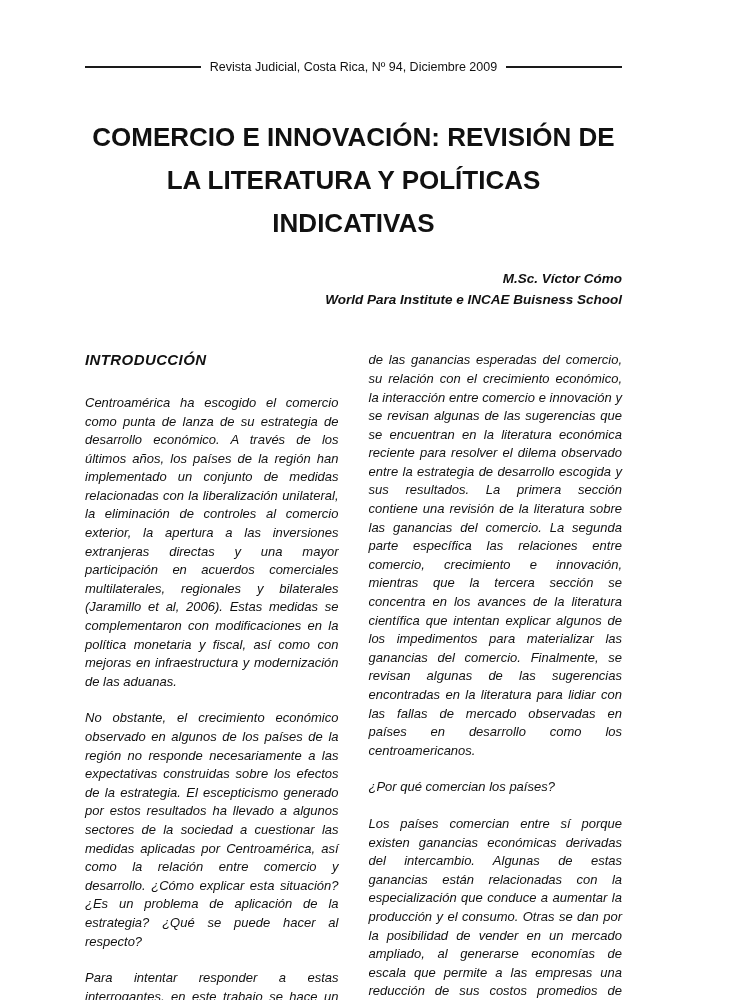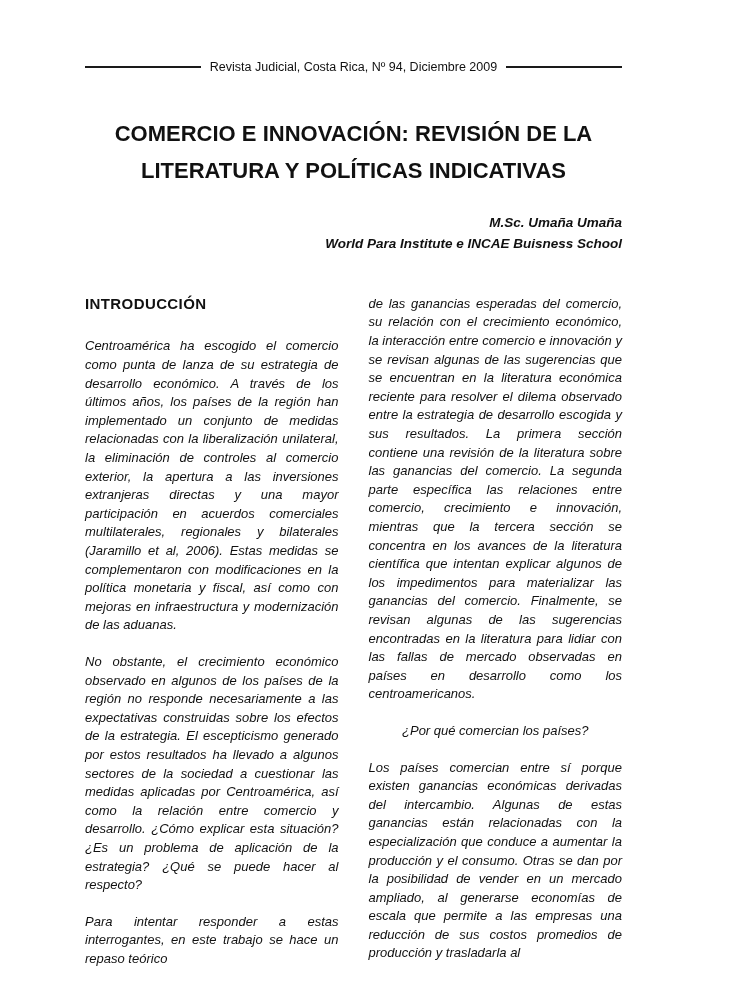--- a/index.html
+++ b/index.html
@@ -28,21 +28,21 @@
     flex: 1;
     height: 1.5px;
     background: #1a1a1a;
   }
   .header-text {
     font-size: 12.5px;
     white-space: nowrap;
     color: #111;
   }
   .article-title {
-    font-size: 22px;
+    font-size: 26px;
     font-weight: bold;
     text-align: center;
     line-height: 1.66;
     max-width: 545px;
     margin: 0 auto 24px auto;
     color: #111;
   }
   .author-block {
     text-align: right;
     font-style: italic;
@@ -60,41 +60,42 @@
     width: 275px;
     font-size: 13px;
     line-height: 18.6px;
     text-align: justify;
     color: #111;
   }
   .col p { margin-bottom: 18px; font-style: italic; }
   .section-heading {
     font-size: 15px;
     font-weight: bold;
+    font-style: italic;
     letter-spacing: 0.4px;
     margin-bottom: 24px;
     text-align: left;
   }
-  .question { text-align: center; }
+  .question { text-align: left; }
 </style>
 </head>
 <body>
 
 <div class="page">
 
   <div class="header-rule">
     <span class="rule"></span>
     <span class="header-text">Revista Judicial, Costa Rica, Nº 94, Diciembre 2009</span>
     <span class="rule"></span>
   </div>
 
   <h1 class="article-title">COMERCIO E INNOVACIÓN: REVISIÓN DE LA LITERATURA Y POLÍTICAS INDICATIVAS</h1>
 
   <div class="author-block">
-    <div>M.Sc. Umaña Umaña</div>
+    <div>M.Sc. Víctor Cómo</div>
     <div>World Para Institute e INCAE Buisness School</div>
   </div>
 
   <div class="columns">
 
     <div class="col">
       <h2 class="section-heading">INTRODUCCIÓN</h2>
       <p>Centroamérica ha escogido el comercio como punta de lanza de su estrategia de desarrollo económico. A través de los últimos años, los países de la región han implementado un conjunto de medidas relacionadas con la liberalización unilateral, la eliminación de controles al comercio exterior, la apertura a las inversiones extranjeras directas y una mayor participación en acuerdos comerciales multilaterales, regionales y bilaterales (Jaramillo et al, 2006). Estas medidas se complementaron con modificaciones en la política monetaria y fiscal, así como con mejoras en infraestructura y modernización de las aduanas.</p>
       <p>No obstante, el crecimiento económico observado en algunos de los países de la región no responde necesariamente a las expectativas construidas sobre los efectos de la estrategia. El escepticismo generado por estos resultados ha llevado a algunos sectores de la sociedad a cuestionar las medidas aplicadas por Centroamérica, así como la relación entre comercio y desarrollo. ¿Cómo explicar esta situación? ¿Es un problema de aplicación de la estrategia? ¿Qué se puede hacer al respecto?</p>
       <p>Para intentar responder a estas interrogantes, en este trabajo se hace un repaso teórico</p>

